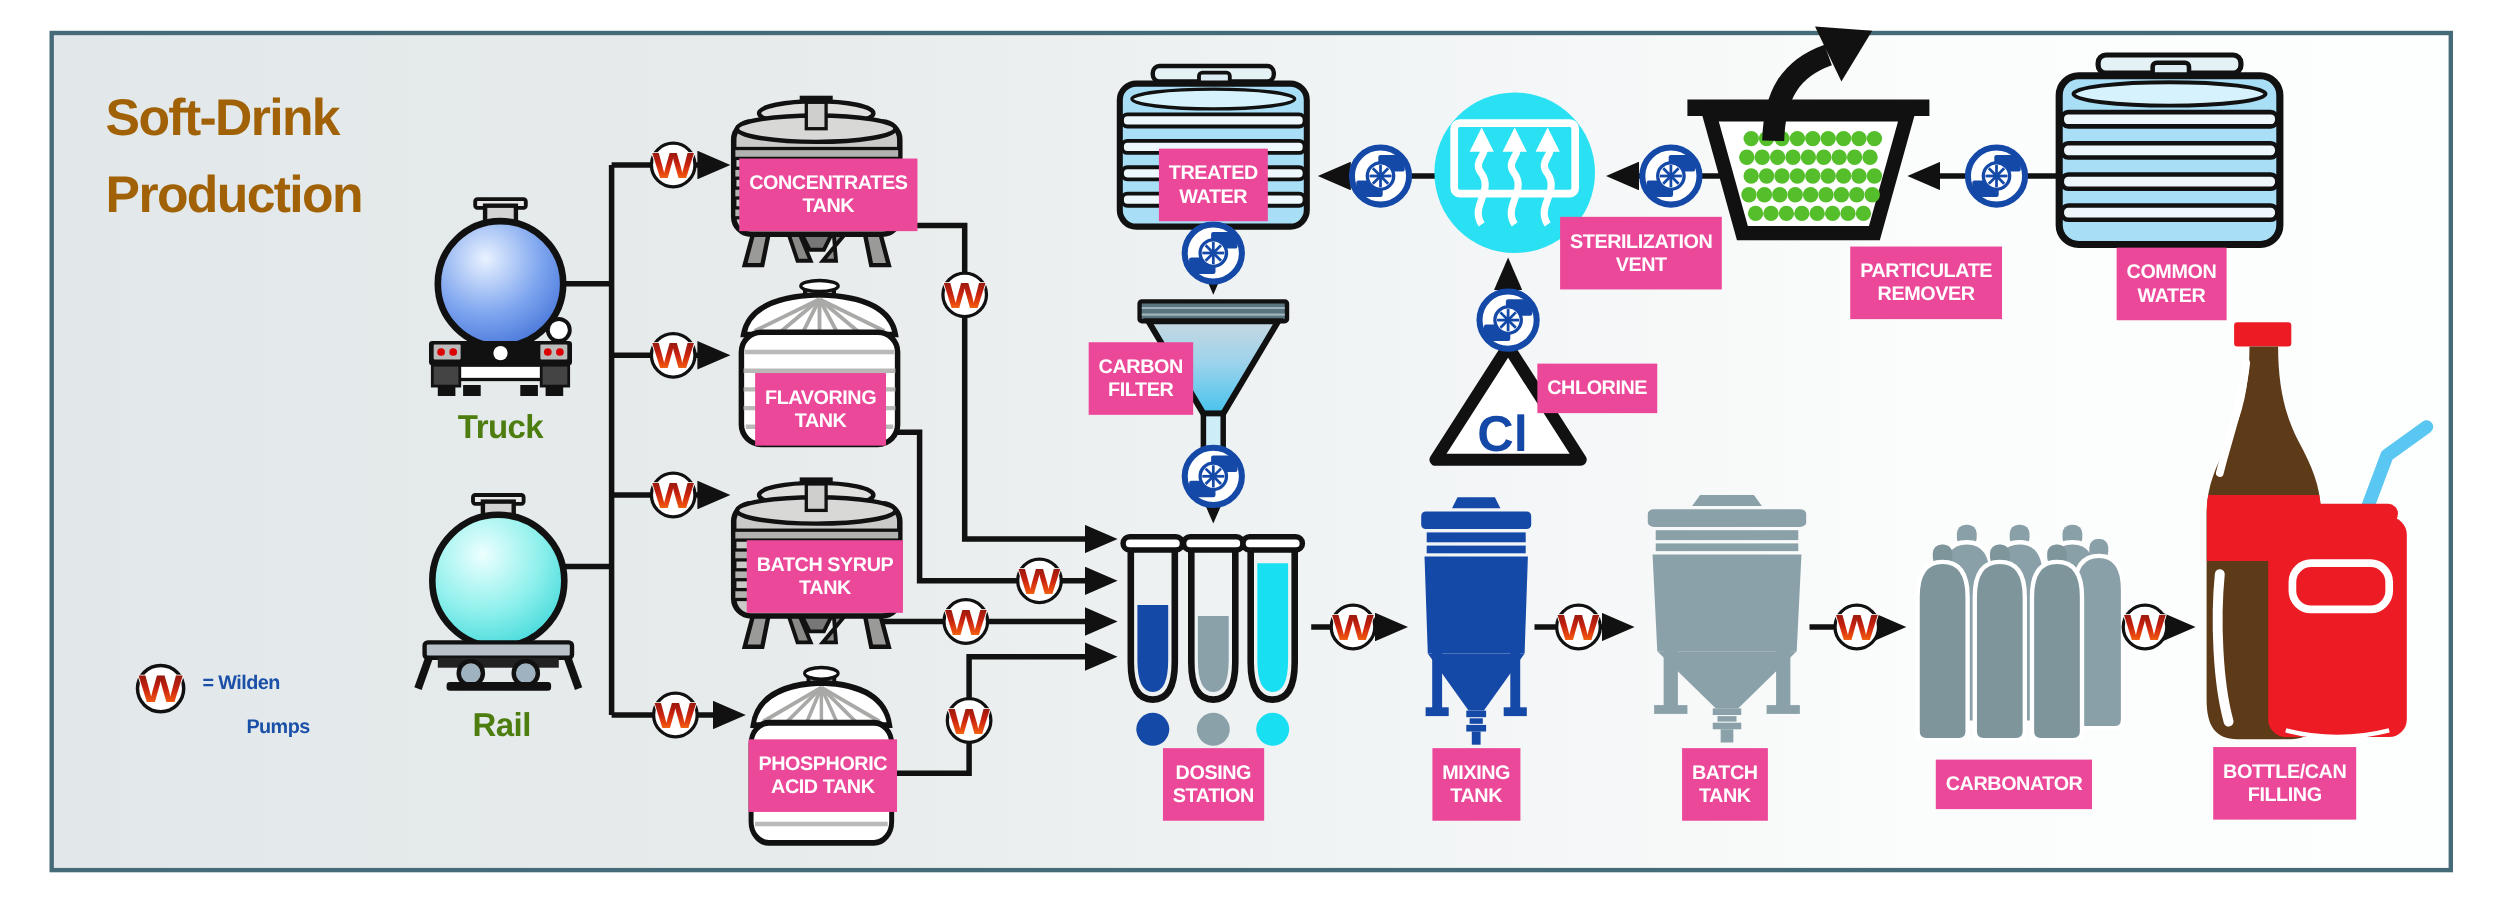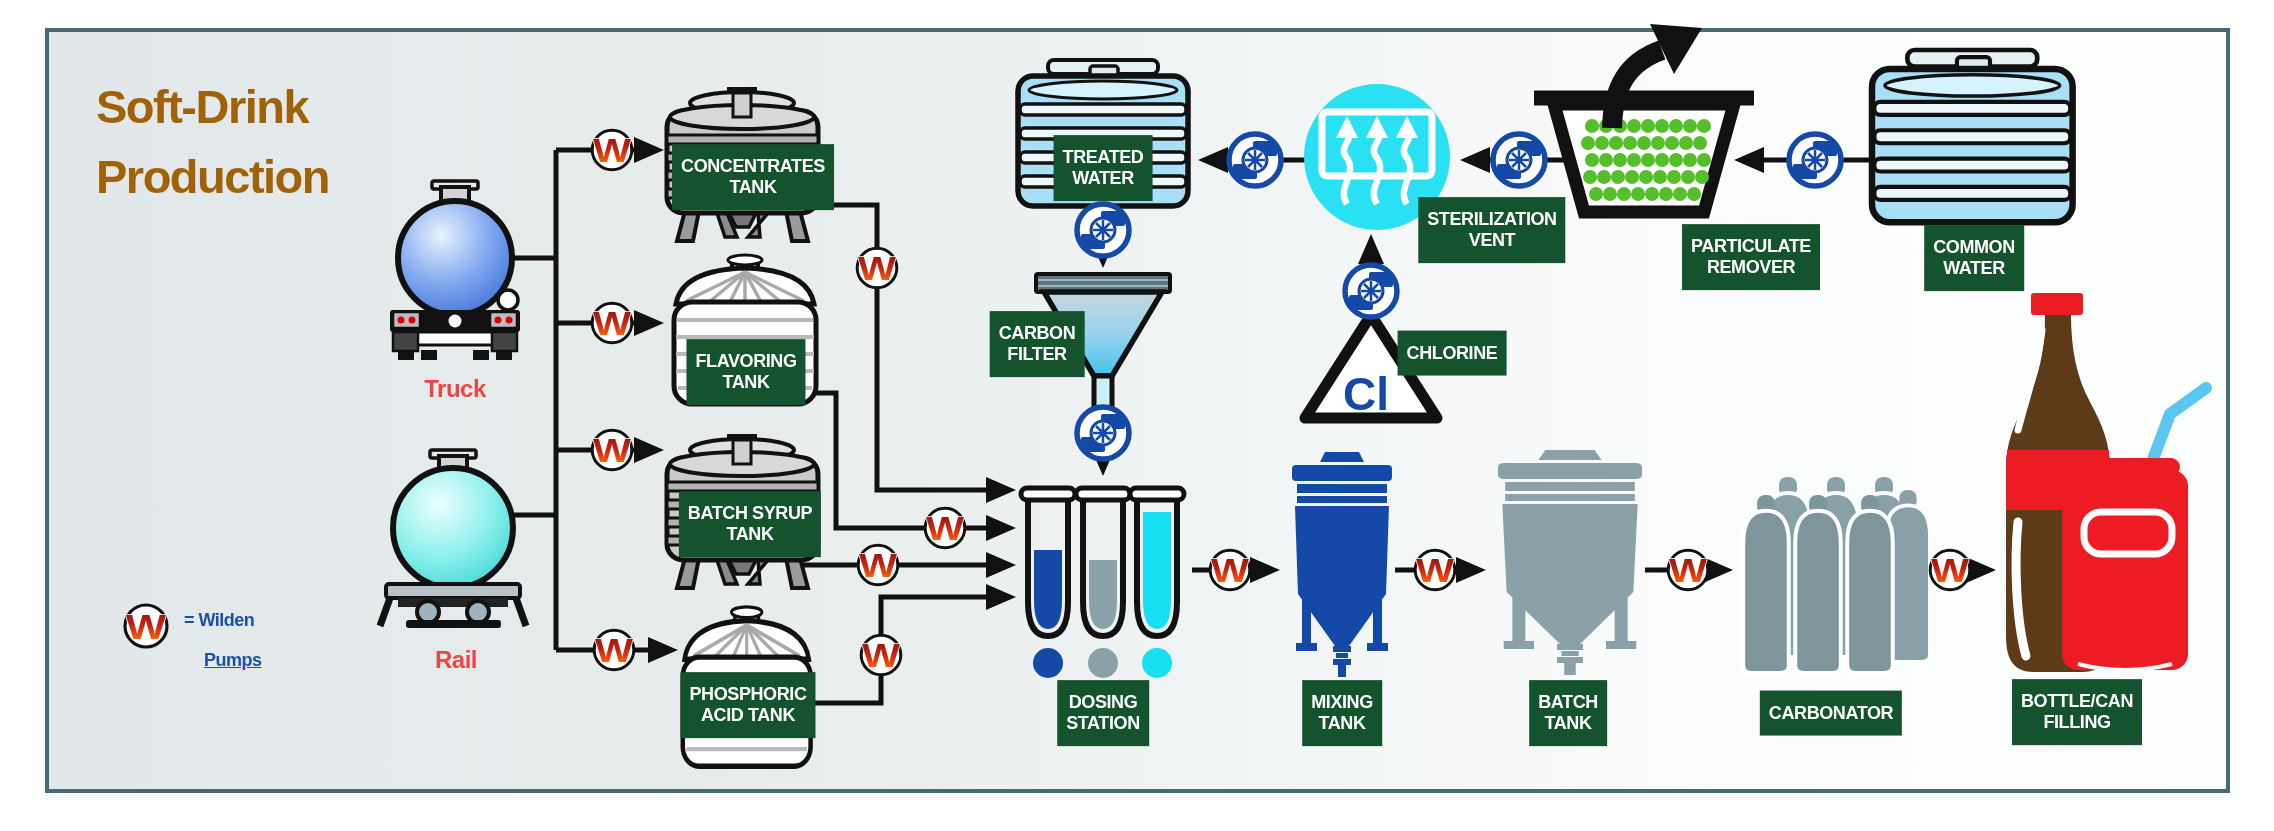--- a/index.html
+++ b/index.html
@@ -2,30 +2,30 @@
 <html><head>
 <meta charset="utf-8">
 <style>
   html,body{margin:0;padding:0;background:#fff;}
   #stage{position:relative;width:2274px;height:831px;background:#fff;overflow:hidden;
          font-family:"Liberation Sans",sans-serif;}
   #frame{position:absolute;left:45px;top:28px;width:2185px;height:765px;
          border:4px solid #466b78;box-sizing:border-box;
          background:linear-gradient(90deg,#e2e8ea 0%,#e7ebec 30%,#f1f4f5 55%,#fbfcfc 78%,#fdfefe 100%);}
   svg{position:absolute;left:0;top:0;}
-  .badge{position:absolute;transform:translate(-50%,-50%);background:#14532d;color:#fff;
+  .badge{position:absolute;transform:translate(-50%,-50%);background:#ec4899;color:#fff;
          font-weight:bold;font-size:18px;line-height:1.16;letter-spacing:-0.4px;
          padding:12px 9px;text-align:center;white-space:pre-line;}
   #title{position:absolute;left:96px;top:72px;color:#a16207;font-weight:bold;
          font-size:47px;line-height:70px;letter-spacing:-1.5px;}
   #legend-text{position:absolute;left:184px;top:600px;color:#1b50a8;font-weight:bold;
          font-size:18px;line-height:40px;letter-spacing:-0.5px;}
-  #legend-text .l2{margin-left:20px;text-decoration:underline;}
-  .vehicle-label{position:absolute;transform:translate(-50%,-50%);color:#ef4444;
-         font-weight:bold;font-size:24px;letter-spacing:-0.5px;}
+  #legend-text .l2{margin-left:40px;}
+  .vehicle-label{position:absolute;transform:translate(-50%,-50%);color:#4d7c0f;
+         font-weight:bold;font-size:30px;letter-spacing:-0.5px;}
 </style>
 </head>
 <body>
 
 <div id="stage">
   <div id="frame"></div>
 
   <svg width="2274" height="831" viewBox="0 0 2274 831">
     <defs>
       <linearGradient id="wgrad" x1="0" y1="0" x2="0" y2="1">

